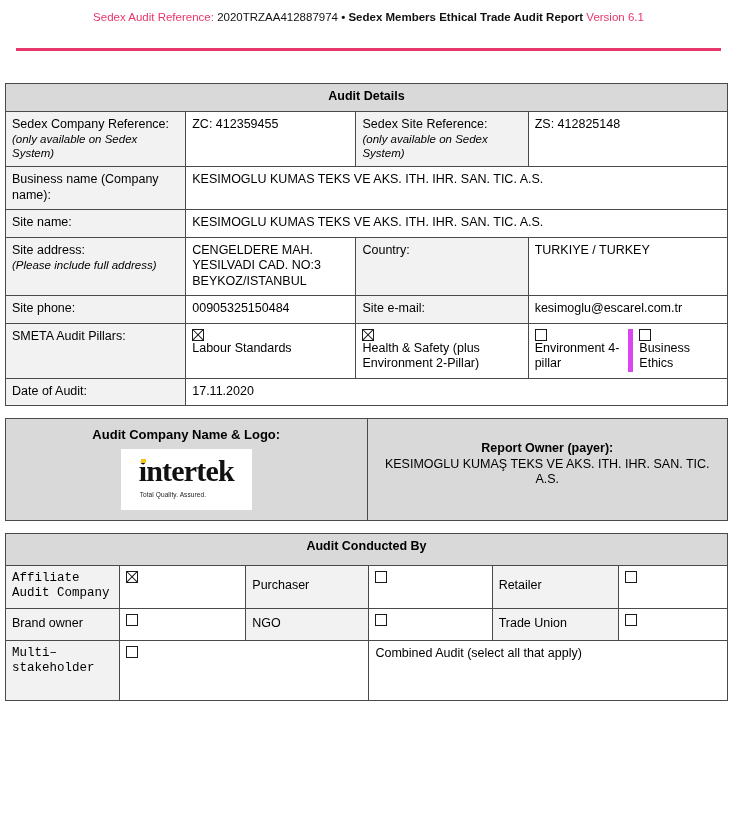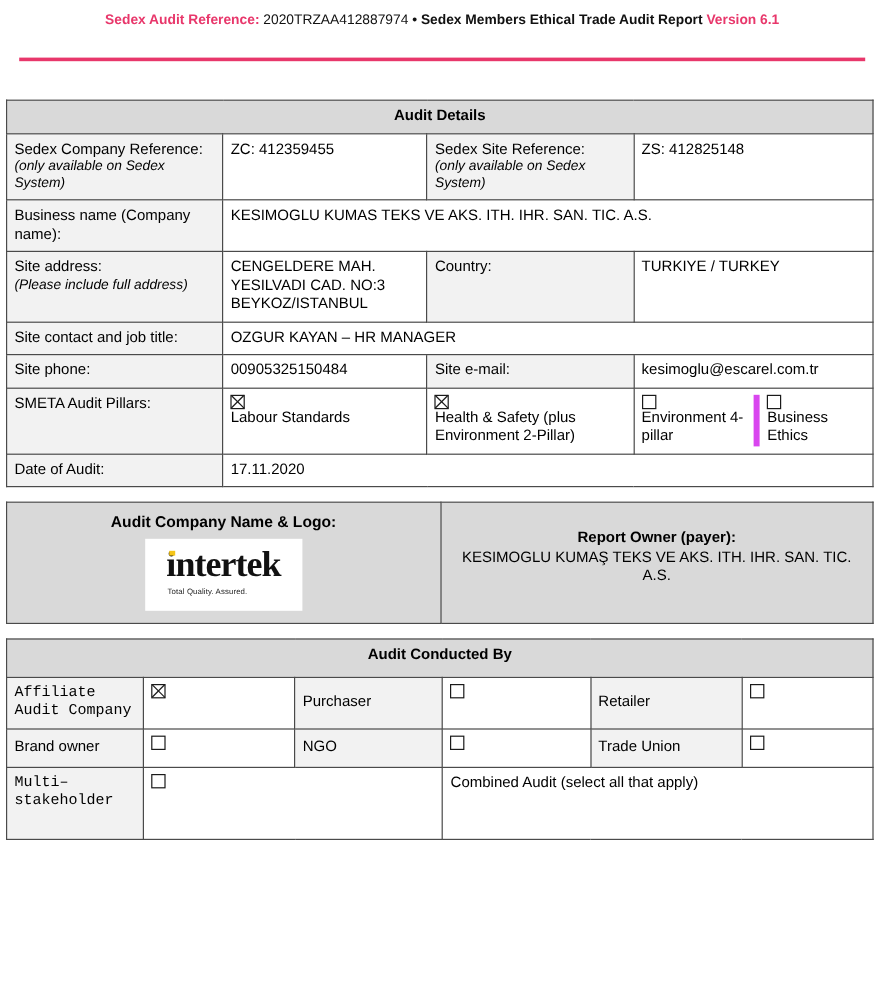--- a/index.html
+++ b/index.html
@@ -17,21 +17,21 @@
   }
 
   
   .page-header {
     padding-top: 10px;
     text-align: center;
     font-size: 11.5px;
     line-height: 14px;
     white-space: nowrap;
   }
-  .hdr-pink { color: #e8376b; font-weight: bold; }
+  .hdr-pink { color: #e8376b; }
   .hdr-bold-dark { color: #111111; font-weight: bold; }
   .hdr-dark { color: #111111; }
   .hdr-rule {
     margin: 24px 16px 0 16px;
     height: 3px;
     background: #e8376b;
   }
 
   
   .tbl {
@@ -192,31 +192,31 @@
       <span>Sedex Site Reference:</span>
       <span class="sub-italic">(only available on Sedex System)</span>
     </td>
     <td class="val">ZS: 412825148</td>
   </tr>
   <tr>
     <td class="lbl">Business name (Company name):</td>
     <td class="val" colspan="3">KESIMOGLU KUMAS TEKS VE AKS. ITH. IHR. SAN. TIC. A.S.</td>
   </tr>
   <tr>
+    <td class="lbl">Site name:</td>
+    <td class="val" colspan="3">KESIMOGLU KUMAS TEKS VE AKS. ITH. IHR. SAN. TIC. A.S.</td>
+  </tr>
+  <tr>
     <td class="lbl">
       <span>Site address:</span>
       <span class="sub-italic">(Please include full address)</span>
     </td>
     <td class="val">CENGELDERE MAH. YESILVADI CAD. NO:3 BEYKOZ/ISTANBUL</td>
     <td class="lbl">Country:</td>
     <td class="val">TURKIYE / TURKEY</td>
-  </tr>
-  <tr>
-    <td class="lbl">Site contact and job title:</td>
-    <td class="val" colspan="3">OZGUR KAYAN – HR MANAGER</td>
   </tr>
   <tr>
     <td class="lbl">Site phone:</td>
     <td class="val">00905325150484</td>
     <td class="lbl">Site e-mail:</td>
     <td class="val">kesimoglu@escarel.com.tr</td>
   </tr>
   <tr>
     <td class="lbl">SMETA Audit Pillars:</td>
     <td class="val">

